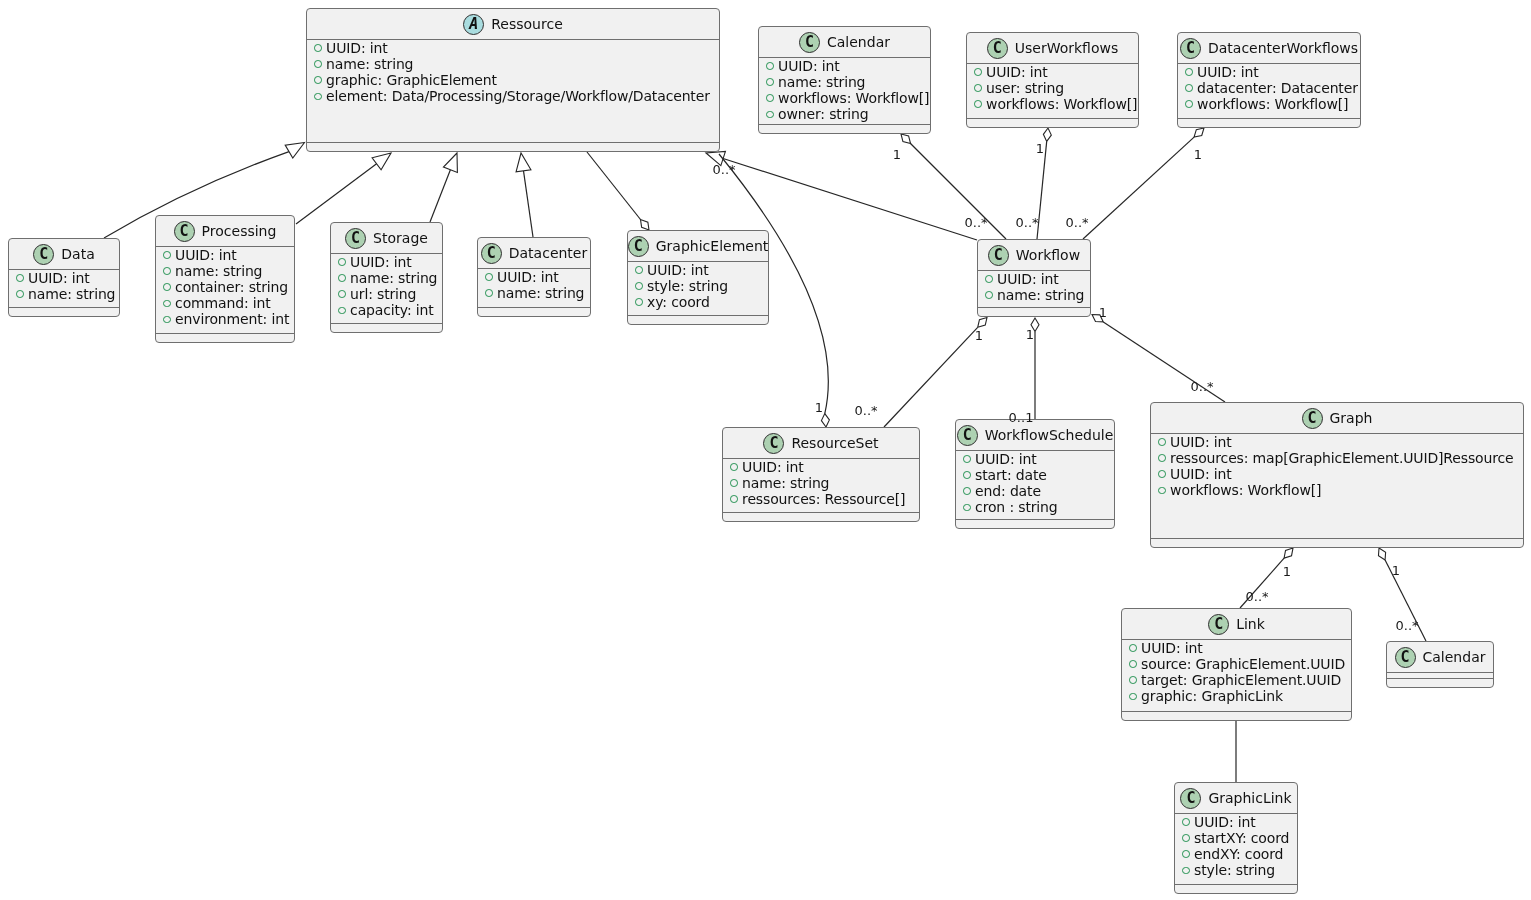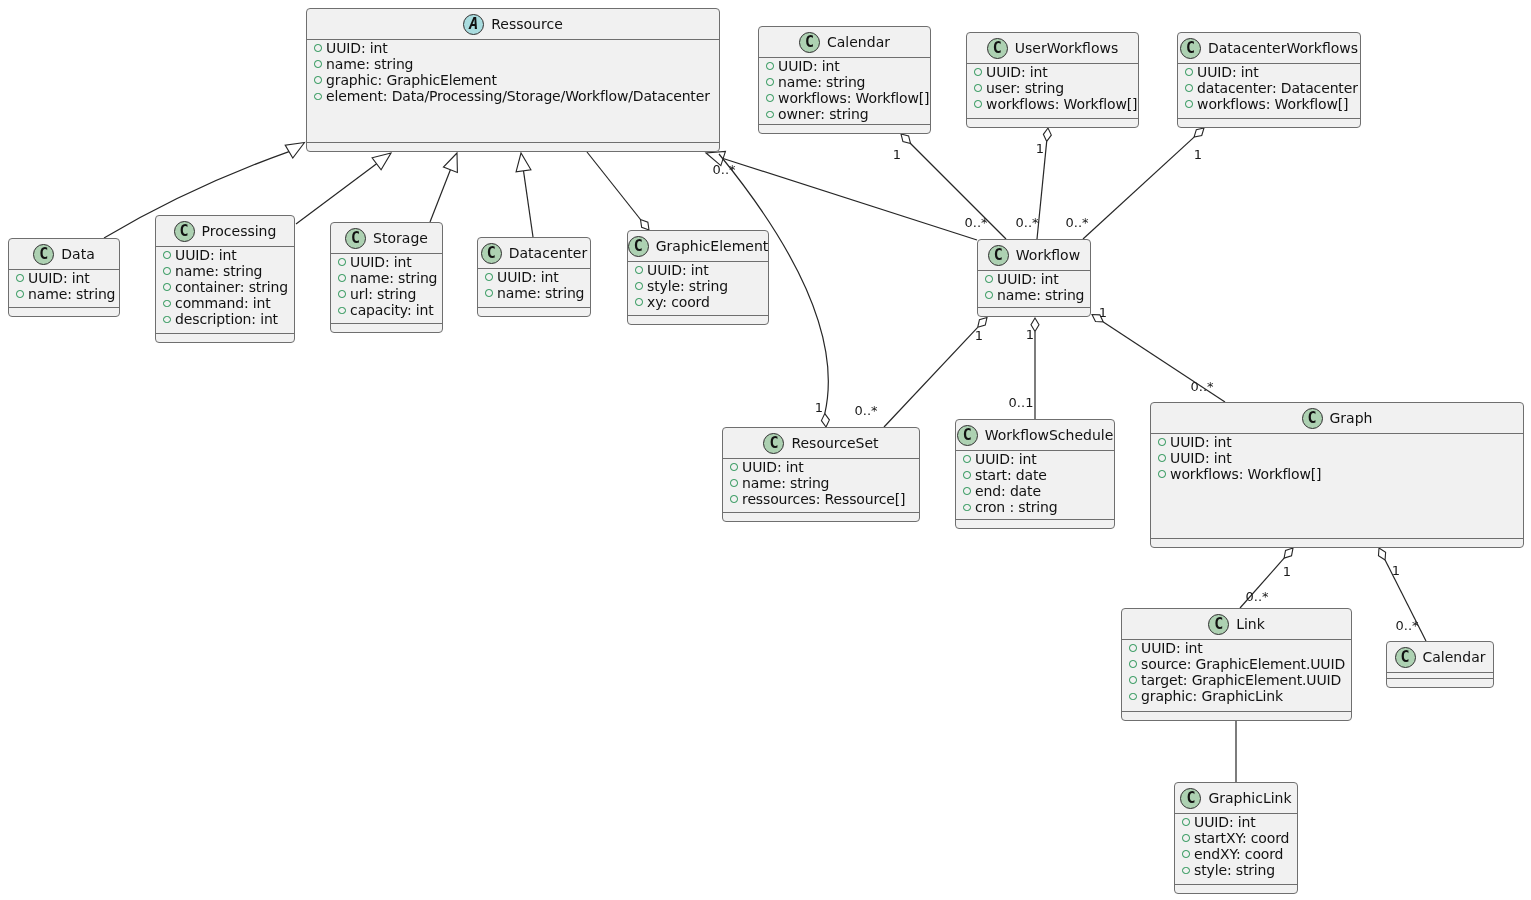--- a/index.html
+++ b/index.html
@@ -267,21 +267,21 @@
           <div class="row">
             <span class="bullet"></span>
             <span class="atext">container: string</span>
           </div>
           <div class="row">
             <span class="bullet"></span>
             <span class="atext">command: int</span>
           </div>
           <div class="row">
             <span class="bullet"></span>
-            <span class="atext">description: int</span>
+            <span class="atext">environment: int</span>
           </div>
         </div>
         <div class="methods"></div>
       </div>
       <div class="cls" style="left: 330px; top: 222px; width: 113px; height: 111px;">
         <div class="title">
           <span class="spot c">
             <span>C</span>
           </span>
           <span class="tname">Storage</span>
@@ -421,20 +421,24 @@
         <div class="title">
           <span class="spot c">
             <span>C</span>
           </span>
           <span class="tname">Graph</span>
         </div>
         <div class="attrs" style="height: 103.6px;">
           <div class="row">
             <span class="bullet"></span>
             <span class="atext">UUID: int</span>
+          </div>
+          <div class="row">
+            <span class="bullet"></span>
+            <span class="atext">ressources: map[GraphicElement.UUID]Ressource</span>
           </div>
           <div class="row">
             <span class="bullet"></span>
             <span class="atext">UUID: int</span>
           </div>
           <div class="row">
             <span class="bullet"></span>
             <span class="atext">workflows: Workflow[]</span>
           </div>
         </div>
@@ -510,21 +514,21 @@
       <span class="mult" style="left: 976px; top: 222px;">0..*</span>
       <span class="mult" style="left: 1040px; top: 148px;">1</span>
       <span class="mult" style="left: 1027px; top: 222px;">0..*</span>
       <span class="mult" style="left: 1198px; top: 154px;">1</span>
       <span class="mult" style="left: 1077px; top: 222px;">0..*</span>
       <span class="mult" style="left: 724px; top: 169px;">0..*</span>
       <span class="mult" style="left: 819px; top: 407px;">1</span>
       <span class="mult" style="left: 979px; top: 335px;">1</span>
       <span class="mult" style="left: 866px; top: 410px;">0..*</span>
       <span class="mult" style="left: 1030px; top: 334px;">1</span>
-      <span class="mult" style="left: 1021px; top: 402px;">0..1</span>
+      <span class="mult" style="left: 1021px; top: 417px;">0..1</span>
       <span class="mult" style="left: 1103px; top: 312px;">1</span>
       <span class="mult" style="left: 1202px; top: 386px;">0..*</span>
       <span class="mult" style="left: 1287px; top: 571px;">1</span>
       <span class="mult" style="left: 1257px; top: 596px;">0..*</span>
       <span class="mult" style="left: 1396px; top: 570px;">1</span>
       <span class="mult" style="left: 1407px; top: 625px;">0..*</span>
     </div>
 </div>
 
 </body></html>

